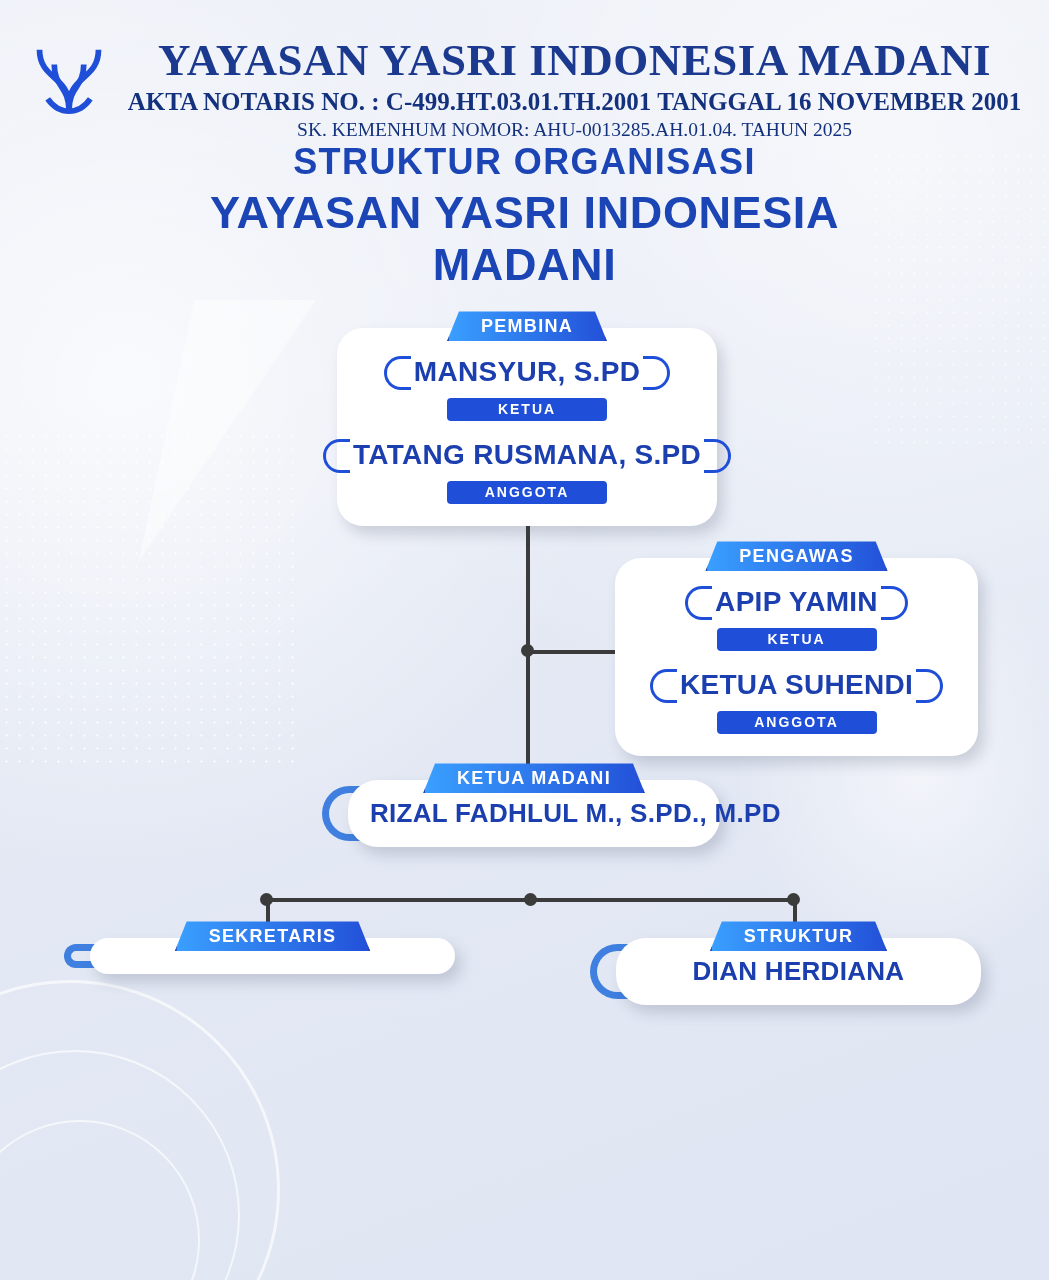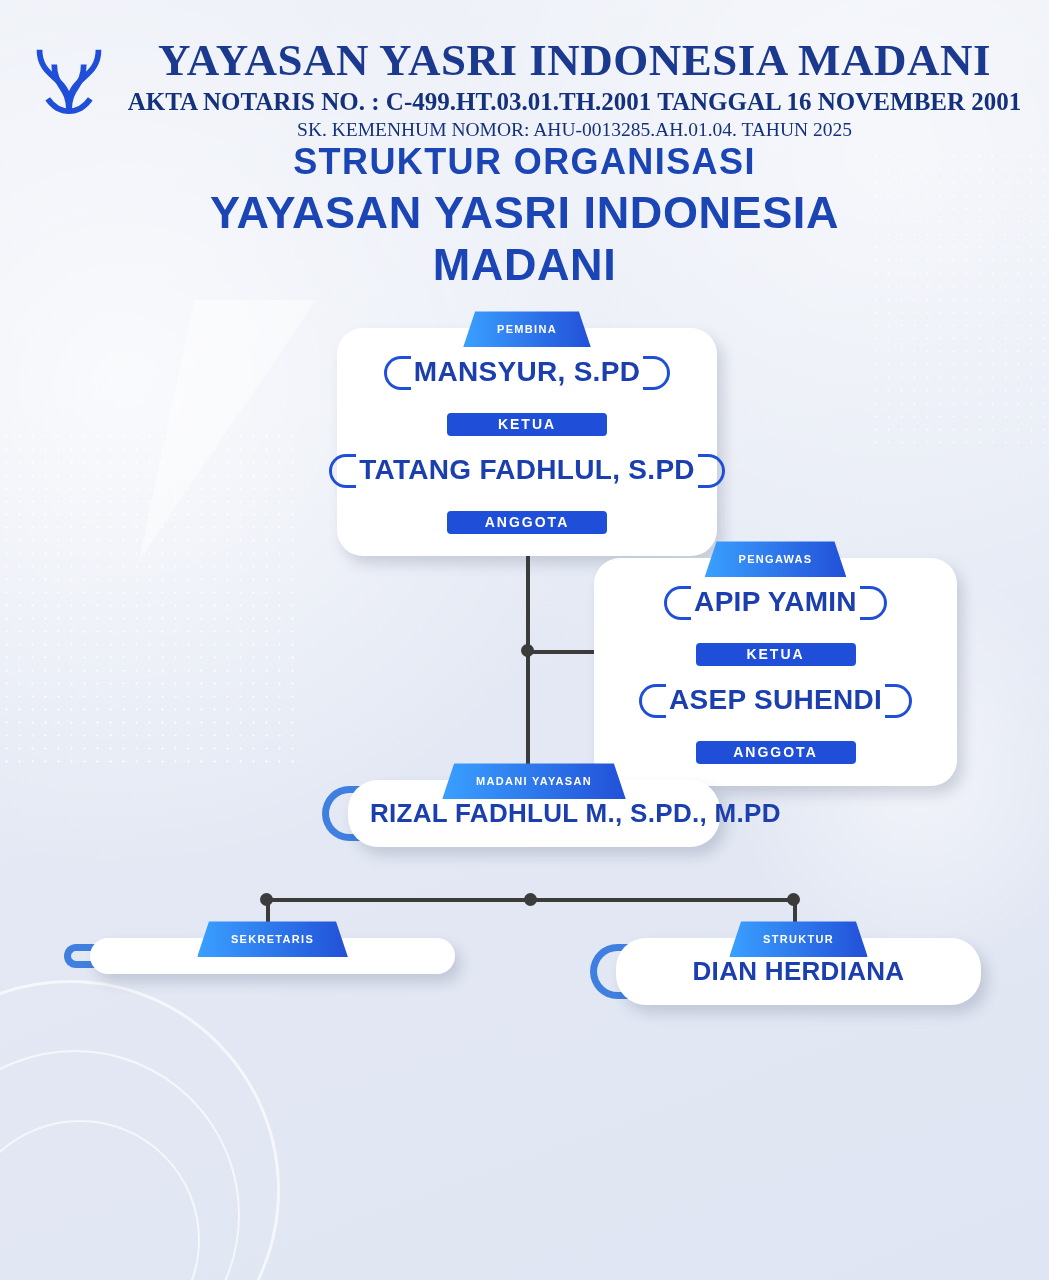--- a/index.html
+++ b/index.html
@@ -126,27 +126,27 @@
     padding: 26px 22px 22px;
   }
   .card.flat { padding: 18px 22px; border-radius: 30px; }
 
   
   .ribbon {
     position: absolute;
     top: -17px;
     left: 50%;
     transform: translateX(-50%);
-    height: 36px;
+    height: 30px;
     display: flex;
     align-items: center;
     justify-content: center;
     padding: 0 34px;
     color: #fff;
-    font-size: 11px;
+    font-size: 18px;
     font-weight: bold;
     letter-spacing: 1.3px;
     background: linear-gradient(90deg, #3aa0ff 0%, #2250d8 100%);
     clip-path: polygon(12px 0, calc(100% - 12px) 0, 100% 100%, calc(100% - 26px) 100%, 26px 100%, 0 100%);
     z-index: 3;
     white-space: nowrap;
   }
   .ribbon::before, .ribbon::after {
     content: "";
     position: absolute;
@@ -175,21 +175,21 @@
     top: 2px;
     bottom: 2px;
     width: 24px;
     border: 3px solid #1f4fd8;
   }
   .pill-name::before { left: 0; border-right: none; border-radius: 20px 0 0 20px; }
   .pill-name::after  { right: 0; border-left: none; border-radius: 0 20px 20px 0; }
 
   .role-chip {
     display: block;
-    margin: 21px auto 0;
+    margin: 6px auto 0;
     width: 160px;
     background: #1f4fd8;
     color: #fff;
     font-size: 14px;
     font-weight: bold;
     letter-spacing: 2px;
     text-align: center;
     padding: 3px 0 4px;
     border-radius: 4px;
   }
@@ -284,45 +284,45 @@
 
     <div class="node" style="left:337px; top:0px; width:380px;">
       <div class="card">
         <div class="ribbon">PEMBINA</div>
         <div class="pill-row">
           <span class="pill-name">MANSYUR, S.PD</span>
         </div>
         <span class="role-chip">KETUA</span>
         <div class="gap"></div>
         <div class="pill-row">
-          <span class="pill-name">TATANG FADHLUL, S.PD</span>
+          <span class="pill-name">TATANG RUSMANA, S.PD</span>
         </div>
         <span class="role-chip">ANGGOTA</span>
       </div>
     </div>
 
-    <div class="node" style="left:594px; top:230px; width:363px;">
+    <div class="node" style="left:615px; top:230px; width:363px;">
       <div class="card">
         <div class="ribbon">PENGAWAS</div>
         <div class="pill-row">
           <span class="pill-name">APIP YAMIN</span>
         </div>
         <span class="role-chip">KETUA</span>
         <div class="gap"></div>
         <div class="pill-row">
-          <span class="pill-name">ASEP SUHENDI</span>
+          <span class="pill-name">KETUA SUHENDI</span>
         </div>
         <span class="role-chip">ANGGOTA</span>
       </div>
     </div>
 
     <div class="node" style="left:348px; top:452px; width:372px;">
       <div class="arc"></div>
       <div class="card flat">
-        <div class="ribbon">MADANI YAYASAN</div>
+        <div class="ribbon">KETUA MADANI</div>
         <div class="plain-name">RIZAL FADHLUL M., S.PD., M.PD</div>
       </div>
     </div>
 
     <div class="node" style="left:90px; top:610px; width:365px;text-decoration:underline;">
       <div class="arc"></div>
       <div class="card flat">
         <div class="ribbon">SEKRETARIS</div>
       </div>
     </div>

